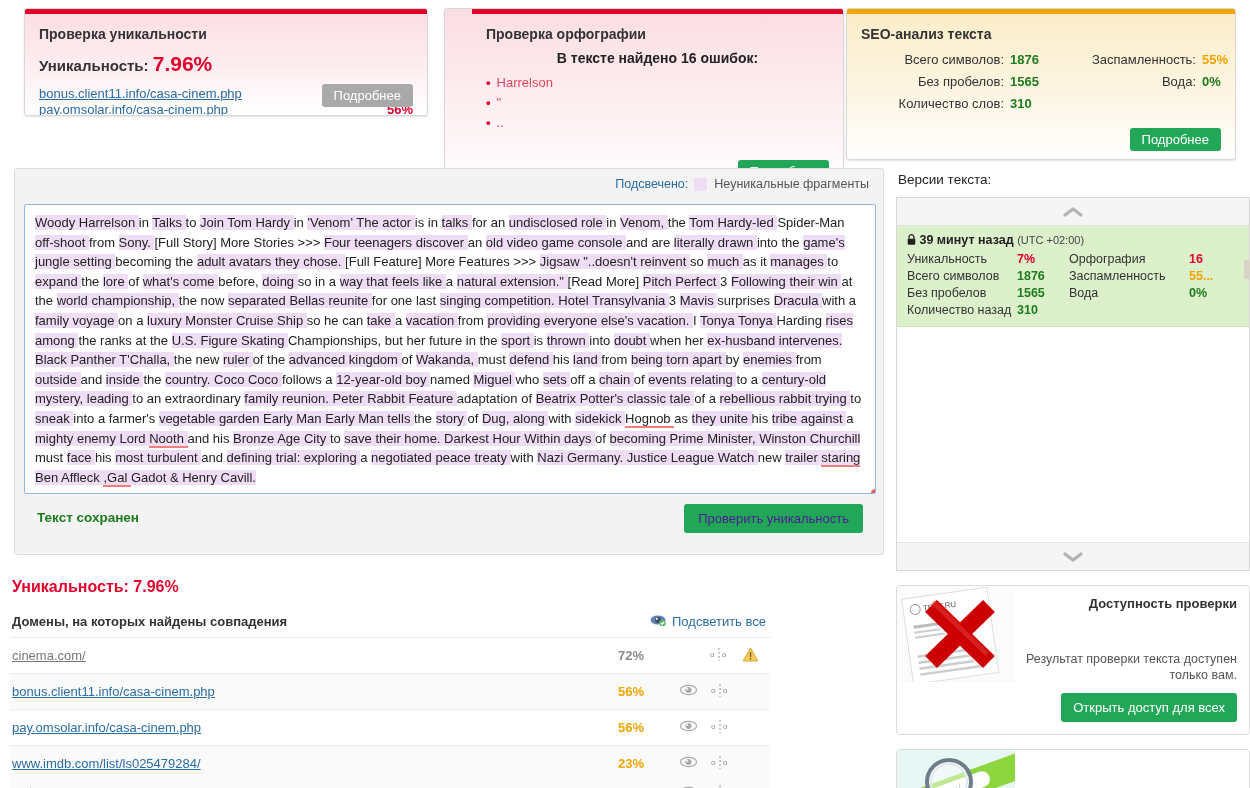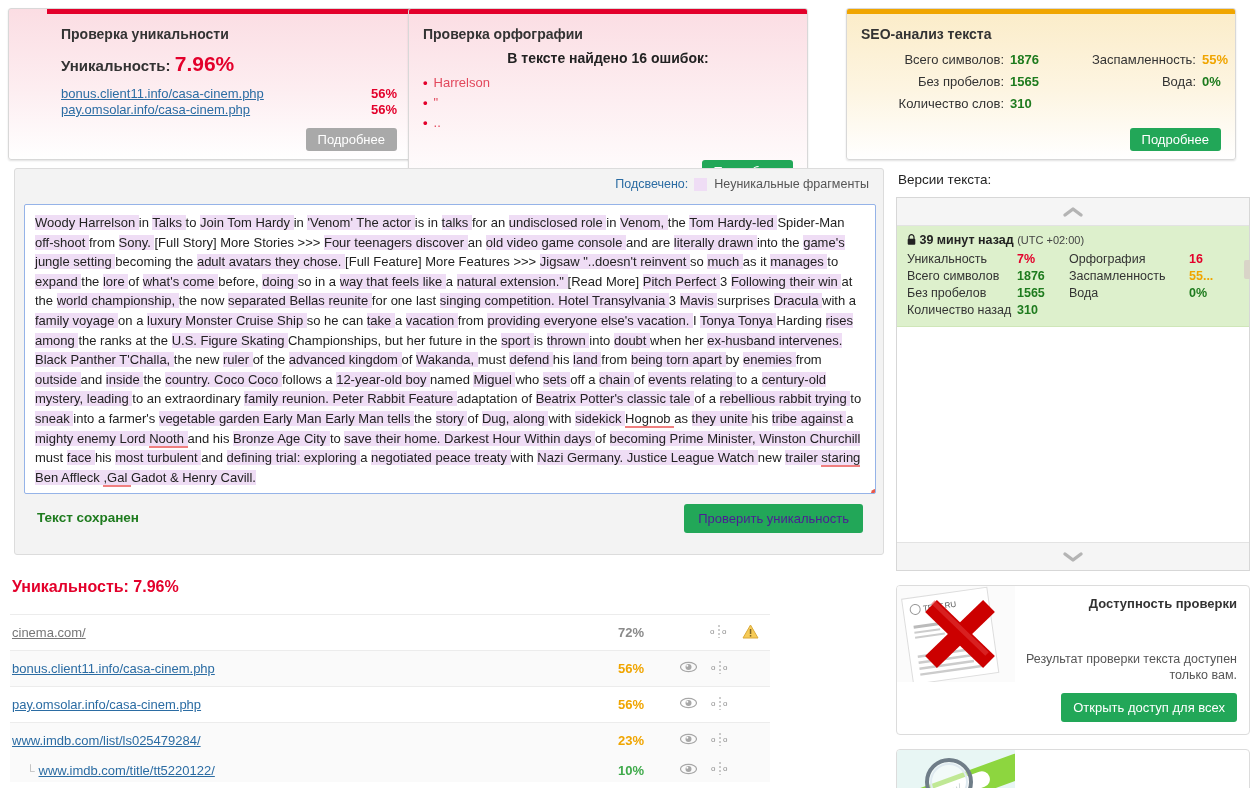--- a/index.html
+++ b/index.html
@@ -23,32 +23,32 @@
     border-radius: 3px;
     box-shadow: 0 1px 2px rgba(0,0,0,0.12);
     overflow: hidden;
     background: #fff;
   }
   .card-stripe { height: 5px; width: 100%; }
   .card-body { padding: 10px 14px 8px 14px; position: relative; height: calc(100% - 5px); }
   .card-title { font-weight: bold; font-size: 14px; color: #333; margin: 2px 0 10px 0; }
 
   
-  #card-unique { left: 8px; width: 404px; height: 152px;
-    background: linear-gradient(to bottom, #fbdde3 0%, #fdeef1 55%, #ffffff 100%); padding-left: 38px; }
+  #card-unique { left: 24px; width: 404px; height: 108px;
+    background: linear-gradient(to bottom, #fbdde3 0%, #fdeef1 55%, #ffffff 100%); }
   #card-unique .card-stripe { background: #e3002b; }
   .uniq-line { font-size: 15px; font-weight: bold; color: #333; margin-bottom: 10px; }
   .uniq-val { color: #e3002b; font-size: 21px; font-weight: bold; }
   .dom-line { display: flex; justify-content: space-between; align-items: baseline; margin-bottom: 1px; }
   .dom-line a { color: #2b6ca3; text-decoration: underline; font-size: 13px; }
   .dom-pct { color: #e3002b; font-weight: bold; font-size: 13px; }
 
   
-  #card-spell { left: 408px; width: 400px; height: 184px;
-    background: linear-gradient(to bottom, #fbdde3 0%, #fdeef1 50%, #ffffff 100%); }
+  #card-spell { left: 444px; width: 400px; height: 184px;
+    background: linear-gradient(to bottom, #fbdde3 0%, #fdeef1 50%, #ffffff 100%); padding-left: 27px; }
   #card-spell .card-stripe { background: #e3002b; }
   .spell-count { text-align: center; font-weight: bold; font-size: 14px; color: #222; margin: -2px 0 8px 0; }
   .err-item { color: #e2485c; font-size: 13px; line-height: 18px; margin-bottom: 2px; }
   .err-item .bullet { color: #e3002b; font-weight: bold; margin-right: 6px; }
 
   
   #card-seo { left: 846px; width: 390px; height: 152px;
     background: linear-gradient(to bottom, #fbecc8 0%, #fdf5e2 55%, #ffffff 100%); }
   #card-seo .card-stripe { background: #f0a500; }
   .seo-grid { display: grid; grid-template-columns: 115px 60px 120px 60px; column-gap: 6px; row-gap: 7px; margin-top: 2px; margin-left: 28px; }
@@ -244,20 +244,35 @@
   </div>
 
   <div class="editor-footer">
     <div class="saved-msg">Текст сохранен</div>
     <button id="btn-check">Проверить уникальность</button>
   </div>
 </div>
 
 <div id="results">
   <div class="res-title">Уникальность: 7.96%</div>
+  <div class="res-head">
+    <div class="res-head-left">Домены, на которых найдены совпадения</div>
+    <div class="hl-all">
+      <span class="ico">
+        <svg width="16" height="12" viewBox="0 0 16 12">
+          <ellipse cx="8" cy="6" rx="7.5" ry="4.5" fill="#4a6fa5"></ellipse>
+          <circle cx="8" cy="6" r="3" fill="#1b2f4d"></circle>
+          <circle cx="6.8" cy="4.8" r="1.1" fill="#fff"></circle>
+          <circle cx="12.5" cy="9" r="3.3" fill="#3faa4b"></circle>
+          <path d="M10.9 9.1 L12.1 10.3 L14.2 7.7" stroke="#fff" stroke-width="1.4" fill="none"></path>
+        </svg>
+      </span>
+      <span>Подсветить все</span>
+    </div>
+  </div>
 
   <div class="res-row">
     <div class="res-url grey"><a href="#">cinema.com/</a></div>
     <div class="res-pct pct-grey">72%</div>
     <div class="res-icons">
       <span style="width:16px"></span>
       <span class="ico">
         <svg width="18" height="13" viewBox="0 0 18 13">
           <line x1="9" y1="0" x2="9" y2="13" stroke="#888" stroke-width="1" stroke-dasharray="2 2"></line>
           <text x="0" y="9" font-size="8" fill="#777" font-family="Liberation Sans">ο</text>

